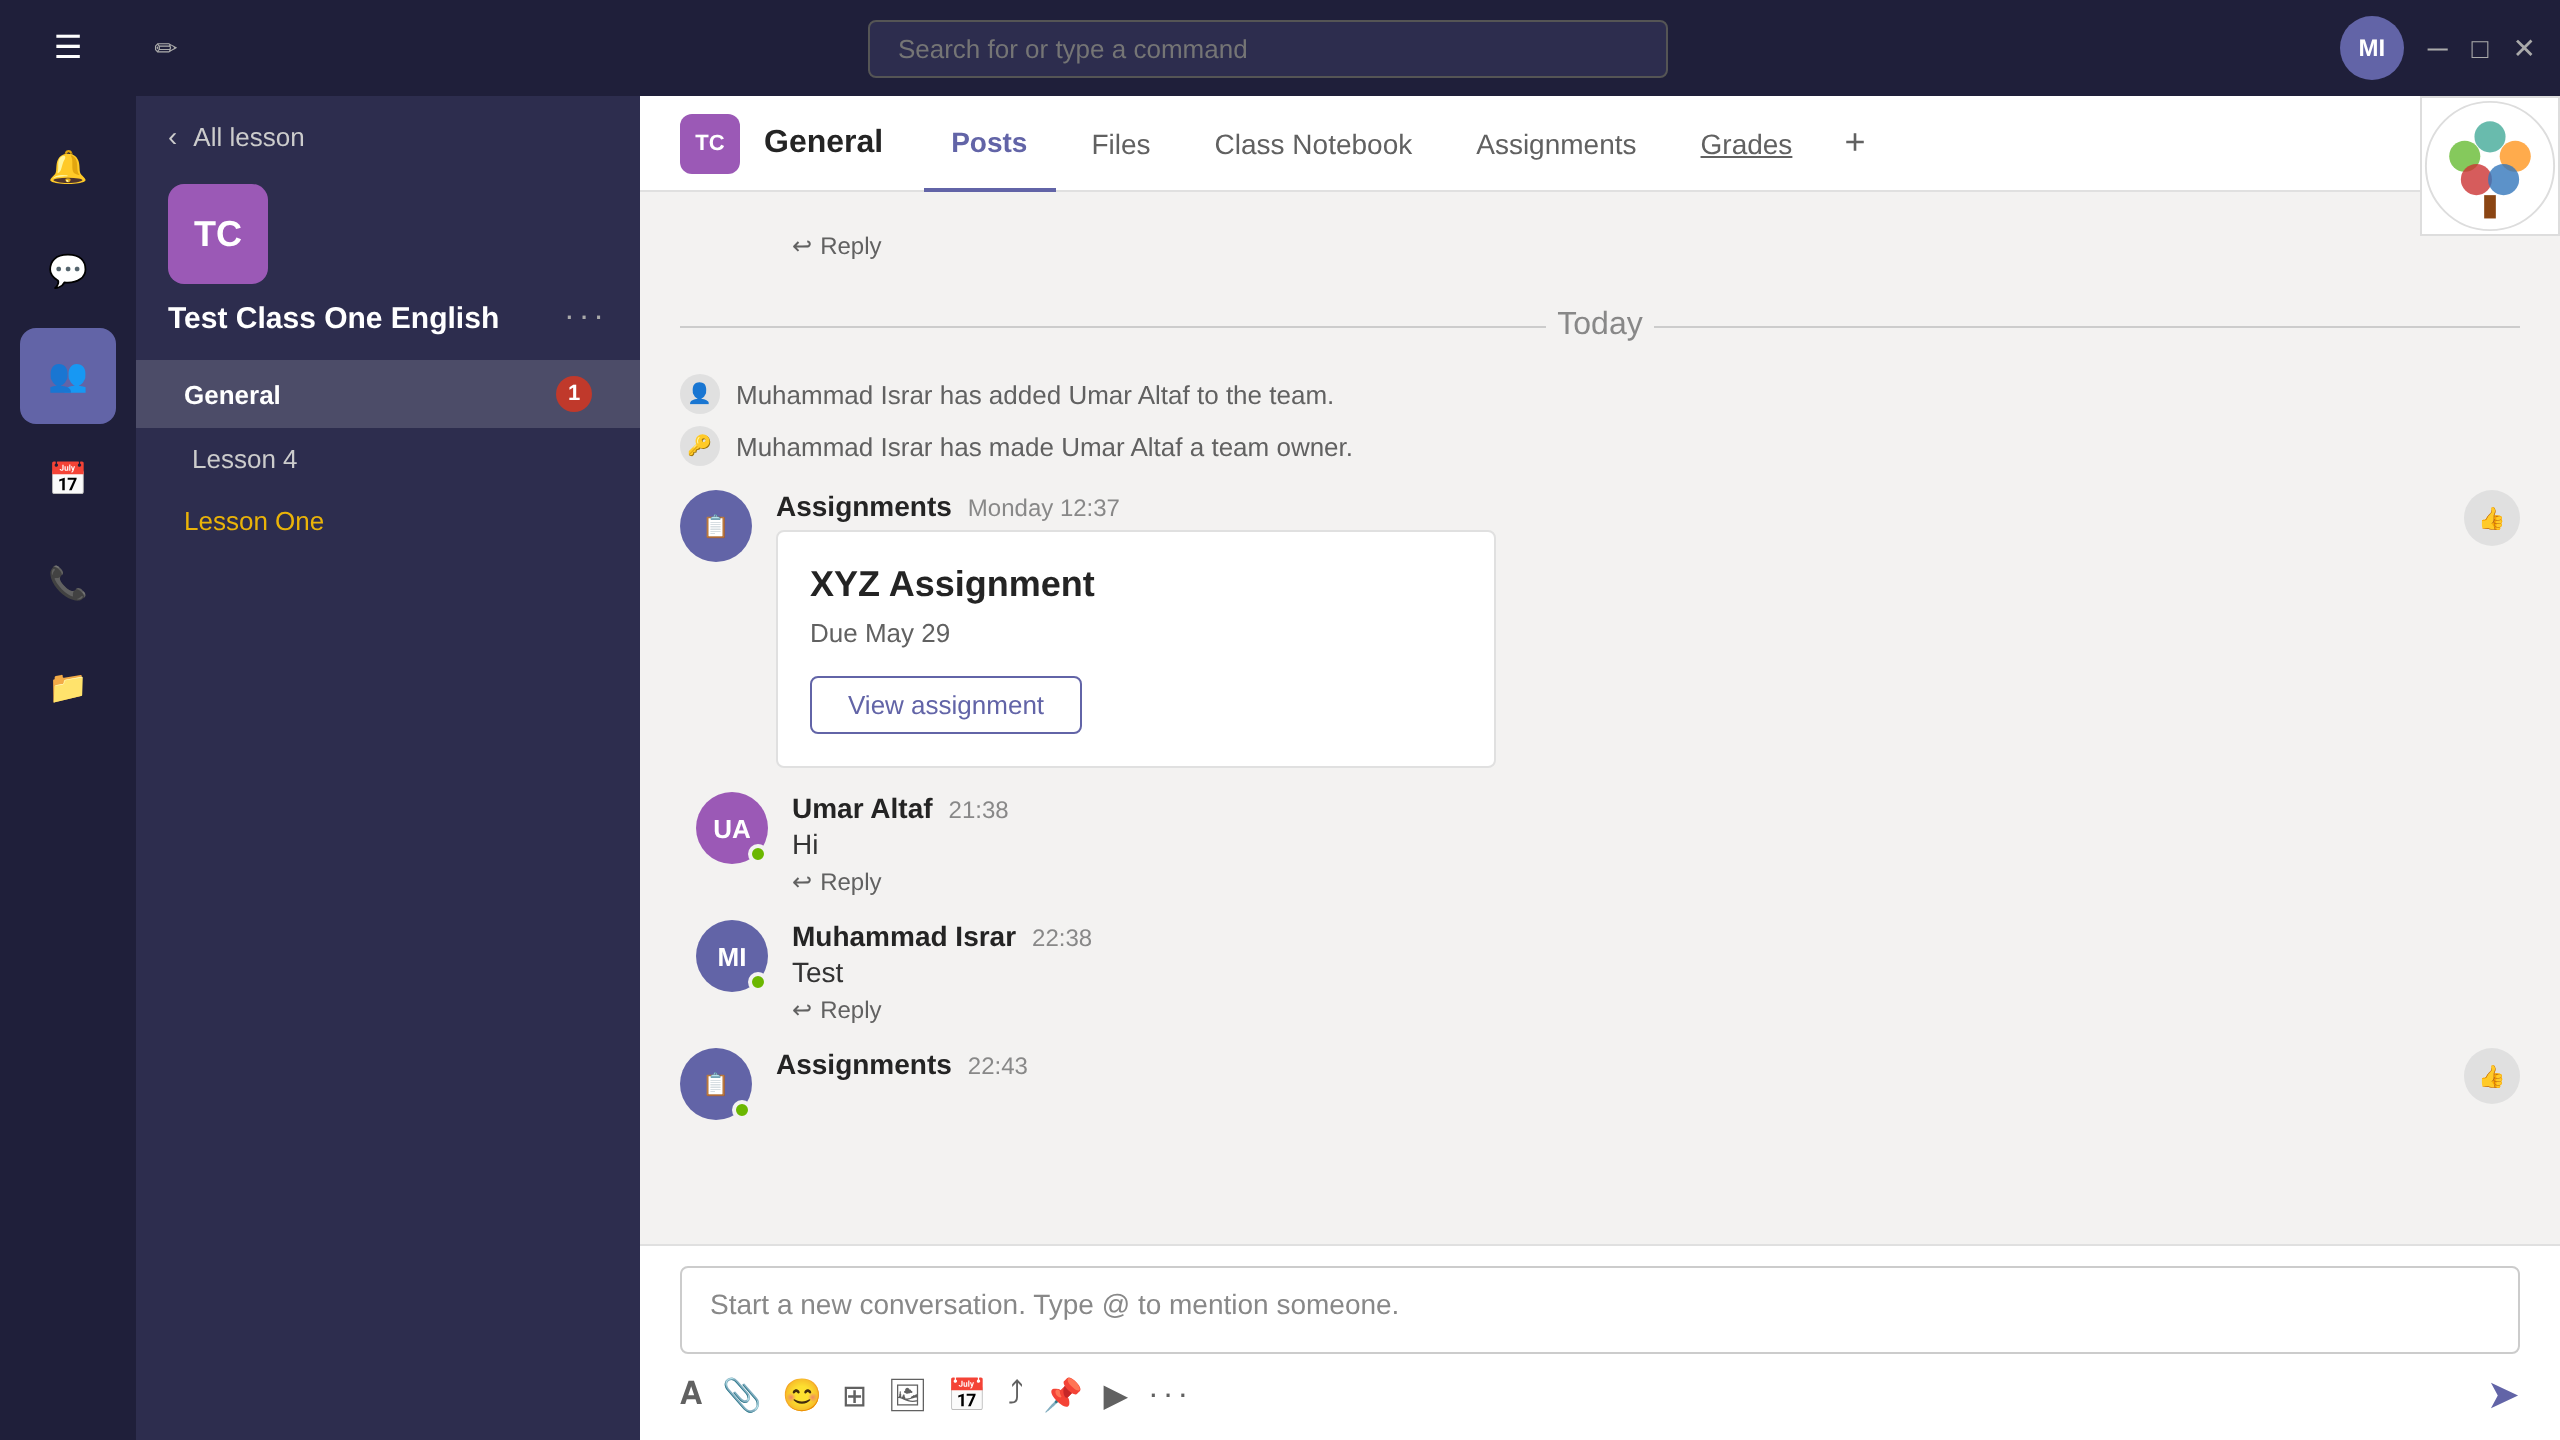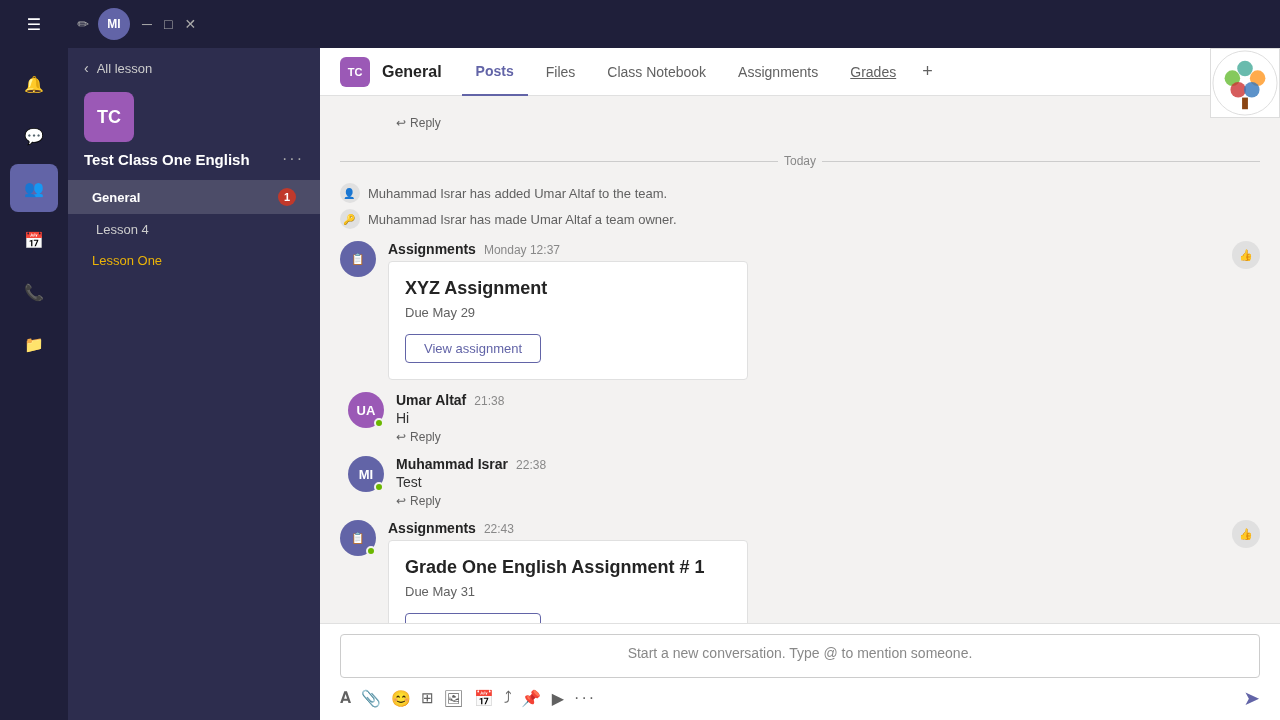--- a/index.html
+++ b/index.html
@@ -11,20 +11,23 @@
 <div style="position:fixed; top:0; left:0; width:1280px; height:48px; background:#1f1f3a; display:flex; align-items:center; z-index:100;">
 
   <div style="width:68px; height:48px; display:flex; align-items:center; justify-content:center; background:#1f1f3a;">
     <span style="color:#fff; font-size:16px; cursor:pointer;">☰</span>
   </div>
 
   <div style="width:30px; height:48px; display:flex; align-items:center; justify-content:center;">
     <span style="color:#aaa; font-size:14px;">✏</span>
   </div>
 
+  <div style="flex:1; display:flex; justify-content:center;">
+    <input type="text" style="width: 400px; padding: 6px 14px; border: 1px solid rgb(85, 85, 85); border-radius: 4px; font-size: 13px; background: rgb(45, 45, 78); color: rgb(204, 204, 204);" placeholder="Search for or type a command">
+  </div>
 
   <div style="display:flex; align-items:center; gap:12px; padding-right:12px;">
     <div style="width:32px; height:32px; background:#6264a7; border-radius:50%; color:white; font-size:12px; font-weight:bold; display:flex; align-items:center; justify-content:center; cursor:pointer;">MI</div>
     <span style="color:#aaa; cursor:pointer; font-size:14px;">─</span>
     <span style="color:#aaa; cursor:pointer; font-size:14px;">□</span>
     <span style="color:#aaa; cursor:pointer; font-size:14px;">✕</span>
   </div>
 </div>
 
 <div style="position:fixed; top:48px; left:0; width:1280px; height:672px; display:flex;">
@@ -117,21 +120,21 @@
 
     <div style="flex:1; overflow-y:auto; padding:16px 20px 8px 20px; background:#f3f2f1;">
 
       <div style="padding:4px 0 12px 56px;">
         <span style="display:flex; align-items:center; gap:4px; color:#616161; font-size:12px; cursor:pointer;">
           <span>↩</span> 
             <span>Reply</span>
         </span>
       </div>
 
-      <div style="text-align:center; margin:12px 0; color:#888; font-size:12px; position:relative; display:flex; align-items:center; gap:6px;justify-content:flex-end;">
+      <div style="text-align:center; margin:12px 0; color:#888; font-size:16px; position:relative; display:flex; align-items:center; gap:6px;justify-content:flex-end;">
         <div style="flex:1; height:1px; background:#ccc;"></div>
         <span>Today</span>
         <div style="flex:1; height:1px; background:#ccc;"></div>
       </div>
 
       <div style="display:flex; align-items:center; gap:8px; color:#616161; font-size:13px; padding:3px 0;">
         <div style="width:20px; height:20px; border-radius:50%; background:#e0e0e0; display:flex; align-items:center; justify-content:center; font-size:10px; color:#666;">👤</div>
         <span>Muhammad Israr has added Umar Altaf to the team.</span>
       </div>
       <div style="display:flex; align-items:center; gap:8px; color:#616161; font-size:13px; padding:3px 0 12px 0;">
@@ -195,33 +198,28 @@
       <div style="display:flex; gap:12px; margin-bottom:8px; position:relative;">
         <div style="width:36px; height:36px; background:#6264a7; border-radius:50%; display:flex; align-items:center; justify-content:center; flex-shrink:0; color:white; font-size:11px; font-weight:bold; position:relative;">
           📋
           <div style="width:10px; height:10px; background:#6bb700; border-radius:50%; position:absolute; bottom:0; right:0; border:2px solid #f3f2f1;"></div>
         </div>
         <div style="flex:1;">
           <div style="display:flex; align-items:baseline; gap:8px; margin-bottom:4px;">
             <span style="font-weight:600; font-size:14px; color:#242424;">Assignments</span>
             <span style="font-size:12px; color:#888;">22:43</span>
           </div>
-          <div style="background:white; border:1px solid #e0e0e0; border-radius:4px; padding:16px; max-width:360px;">
-            <div style="font-size:18px; font-weight:600; color:#242424; margin-bottom:6px;">Grade One English Assignment # 1</div>
-            <div style="font-size:13px; color:#616161; margin-bottom:14px;">Due May 31</div>
-            <button style="border:1px solid #6264a7; background:white; color:#6264a7; padding:6px 18px; border-radius:4px; font-size:13px; cursor:pointer; font-weight:500;">View assignment</button>
-          </div>
 
         </div>
 
         <div style="position:absolute; right:0; top:0; width:28px; height:28px; border-radius:50%; background:#e0e0e0; display:flex; align-items:center; justify-content:center; font-size:11px; cursor:pointer;">👍</div>
       </div>
     </div>
 
-    <div style="background:#fff; border-top:1px solid #e0e0e0; padding:10px 20px;text-align:center;">
+    <div style="background:#fff; border-top:1px solid #e0e0e0; padding:10px 20px;">
       <div style="border:1px solid #ccc; border-radius:4px; padding:10px 14px; min-height:44px; color:#888; font-size:14px; background:white; margin-bottom:8px; cursor:text;">Start a new conversation. Type @ to mention someone.</div>
       <div style="display:flex; align-items:center; gap:10px;">
         <span style="color:#616161; cursor:pointer; font-size:16px;">𝐀</span>
         <span style="color:#616161; cursor:pointer; font-size:16px;">📎</span>
         <span style="color:#616161; cursor:pointer; font-size:16px;">😊</span>
         <span style="color:#616161; cursor:pointer; font-size:15px;">⊞</span>
         <span style="color:#616161; cursor:pointer; font-size:16px;">🖼</span>
         <span style="color:#616161; cursor:pointer; font-size:16px;">📅</span>
         <span style="color:#616161; cursor:pointer; font-size:16px;">⤴</span>
         <span style="color:#616161; cursor:pointer; font-size:16px;">📌</span>

